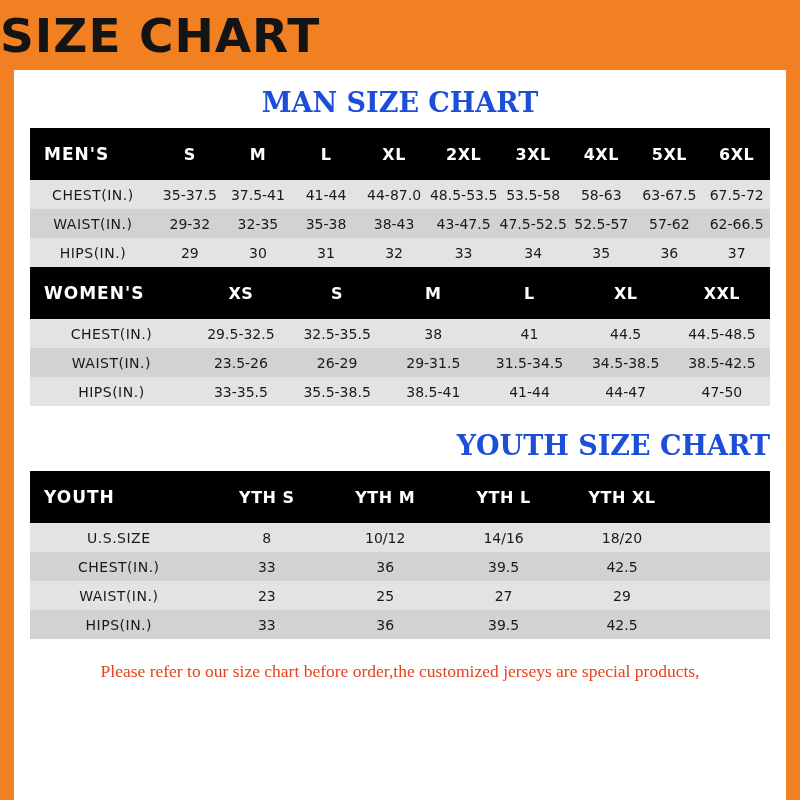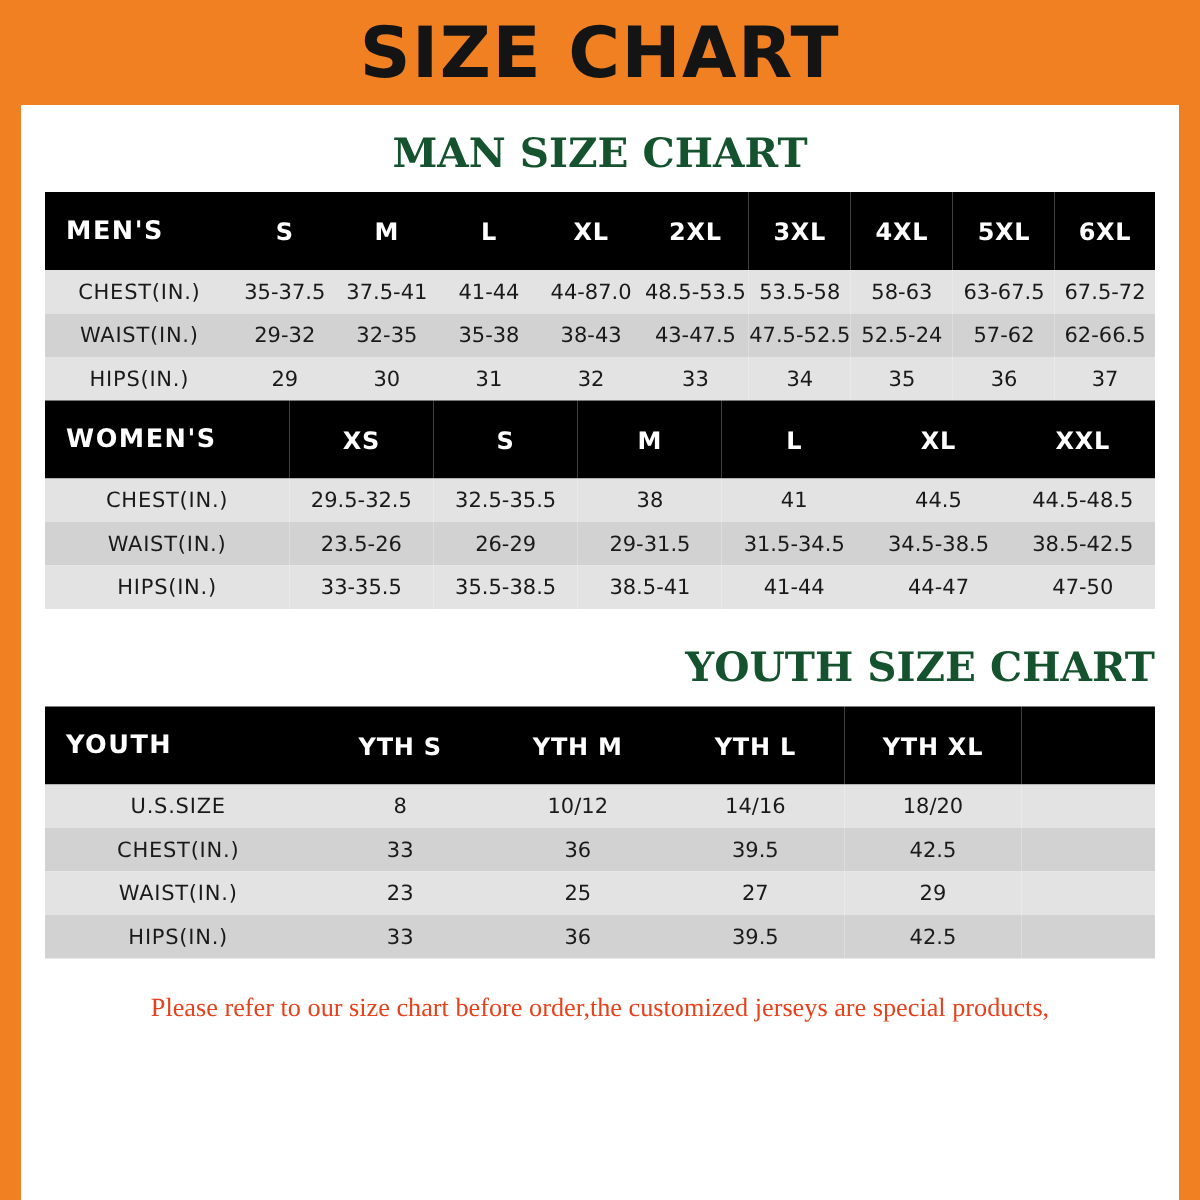--- a/index.html
+++ b/index.html
@@ -20,40 +20,39 @@
     background: #ffffff;
     box-sizing: border-box;
     border-left: 14px solid #f08022;
     border-right: 14px solid #f08022;
   }
   .banner {
     height: 70px;
     background: #f08022;
     display: flex;
     align-items: center;
-    justify-content: center;
     margin: 0 -14px;
   }
   .banner-title {
     font-family: "DejaVu Sans", sans-serif;
     font-weight: bold;
     font-size: 47px;
     letter-spacing: 1px;
     color: #141414;
     line-height: 1;
   }
   .content {
     padding: 0 16px;
   }
   .section-title {
     text-align: center;
     font-family: "DejaVu Serif", serif;
     font-weight: bold;
     font-size: 27px;
-    color: #14532d;
+    color: #1d4ed8;
     letter-spacing: 0px;
   }
   .sec-man .section-title { margin: 17px 0 10px; }
   .sec-women .section-title { margin: 22px 0 10px; }
   .sec-youth .section-title { margin: 24px 0 10px; text-align: right; }
 
   table.size {
     width: 100%;
     border-collapse: collapse;
     table-layout: fixed;
@@ -156,21 +155,21 @@
             <td>67.5-72</td>
           </tr>
           <tr class="even">
             <td class="rowlabel">WAIST(IN.)</td>
             <td>29-32</td>
             <td>32-35</td>
             <td>35-38</td>
             <td>38-43</td>
             <td>43-47.5</td>
             <td>47.5-52.5</td>
-            <td>52.5-24</td>
+            <td>52.5-57</td>
             <td>57-62</td>
             <td>62-66.5</td>
           </tr>
           <tr class="odd">
             <td class="rowlabel">HIPS(IN.)</td>
             <td>29</td>
             <td>30</td>
             <td>31</td>
             <td>32</td>
             <td>33</td>

